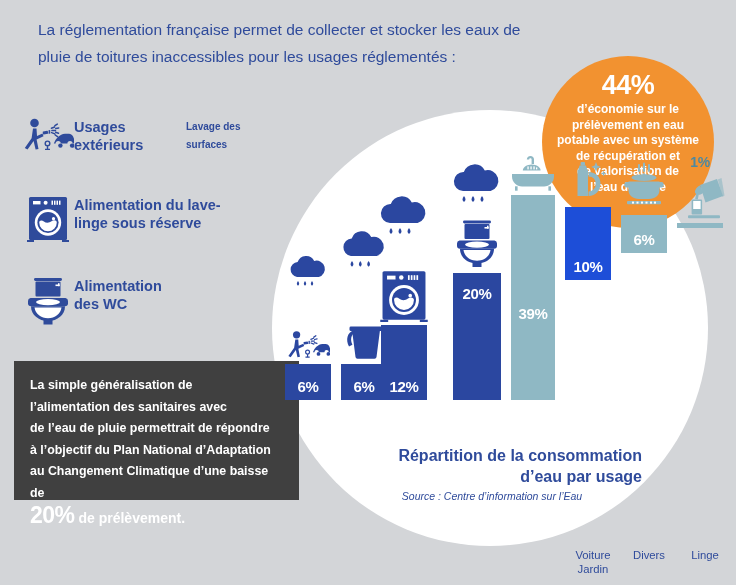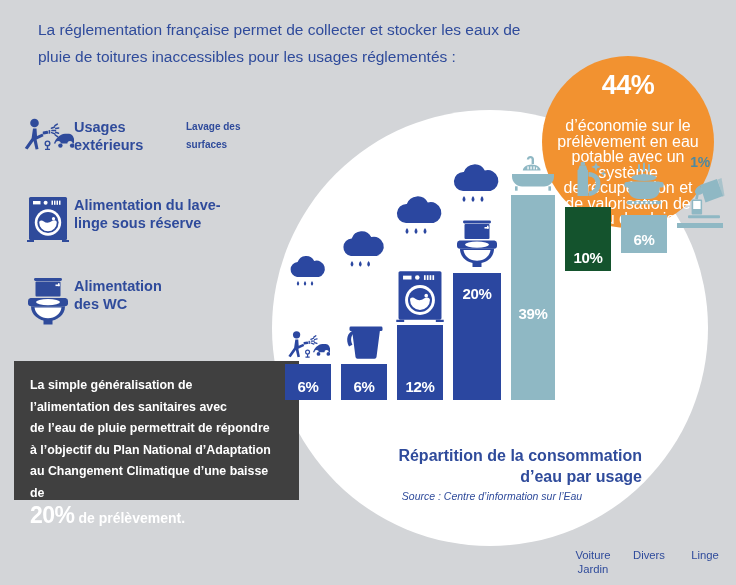--- a/index.html
+++ b/index.html
@@ -24,21 +24,21 @@
   }
 
   
   #bubble-44{
     position:absolute;left:542px;top:56px;width:172px;height:172px;
     border-radius:50%;background:#f29230;color:#ffffff;
     display:flex;flex-direction:column;align-items:center;justify-content:flex-start;
     padding-top:14px;box-sizing:border-box;text-align:center;
   }
   #bubble-44 .big{font-size:27px;font-weight:bold;letter-spacing:-.5px;line-height:30px;}
-  #bubble-44 .txt{font-size:16px;line-height:15.5px;width:160px;margin-top:18px;}
+  #bubble-44 .txt{font-size:12px;line-height:15.5px;width:160px;margin-top:2px;font-weight:bold;}
 
   
   .legend-row{position:absolute;display:flex;align-items:flex-start;}
   .legend-icon{width:52px;flex:0 0 52px;display:flex;justify-content:center;}
   .legend-text{color:#2f4b9b;font-weight:bold;font-size:14.5px;line-height:18px;}
   #legend-1{left:22px;top:118px;justify-content:center;}
   #legend-2{left:22px;top:196px;}
   #legend-3{left:22px;top:277px;}
   #legend-1b{position:absolute;left:186px;top:118px;color:#2f4b9b;font-weight:bold;font-size:10px;line-height:18px;}
 
@@ -243,21 +243,21 @@
           </svg>
       </div>
       <div class="bar" style="height:38px;background:#2b47a0;">
         <span class="val">6%</span>
       </div>
     </div>
     <div class="bar-label lbl-dark" style="left:341px;width:46px;">
       <div>Divers</div>
     </div>
 
-    <div class="bar-col" style="left:112px;width:46px;height:246px;justify-content:flex-end;">
+    <div class="bar-col" style="left:96px;width:46px;height:246px;justify-content:flex-end;">
       <div class="cloud-wrap" style="height:92px;align-items:flex-end;padding-bottom:6px;">
         <svg width="56" height="50" viewBox="0 0 56 50">
             <g fill="#2b47a0">
           <path d="M14 30 a9.5 9.5 0 0 1 .8 -19 a11.5 11.5 0 0 1 21 -1.5 a9.2 9.2 0 0 1 5.8 20.5 Z"></path>
           <path d="M15 35 c2 2.5 2 4.6 0 6.1 c-2 -1.5 -2 -3.6 0 -6.1 Z"></path>
           <path d="M24 35 c2 2.5 2 4.6 0 6.1 c-2 -1.5 -2 -3.6 0 -6.1 Z"></path>
           <path d="M33 35 c2 2.5 2 4.6 0 6.1 c-2 -1.5 -2 -3.6 0 -6.1 Z"></path>
         </g>
           </svg>
       </div>
@@ -350,21 +350,21 @@
             <g fill="#8fb8c4">
           <path d="M13.5 14 L24 14 L24 40 L13.5 40 Z"></path>
           <path d="M15.5 9.5 L22 9.5 L23.4 14 L14.1 14 Z"></path>
           <rect x="16.6" y="6" width="4.4" height="3.8" rx="1"></rect>
           <path d="M24.5 16 C32 16 36.5 21 36.5 27.5 C36.5 34 32 40 24.5 40 L24.5 35.5 C29 35.5 31.8 32 31.8 27.8 C31.8 23.6 29 20.4 24.5 20.4 Z"></path>
           <path d="M32 6 l1.3 3.6 l3.6 1.3 l-3.6 1.3 l-1.3 3.6 l-1.3 -3.6 l-3.6 -1.3 l3.6 -1.3 Z"></path>
           <path d="M39.5 14.5 l.8 2.2 l2.2 .8 l-2.2 .8 l-.8 2.2 l-.8 -2.2 l-2.2 -.8 l2.2 -.8 Z"></path>
         </g>
           </svg>
       </div>
-      <div class="bar" style="height:64px;background:#14532d;text-align:center;">
+      <div class="bar" style="height:73px;background:#1d4ed8;text-align:center;">
         <span class="val">10%</span>
       </div>
     </div>
 
     <div class="bar-col" style="left:336px;width:46px;height:246px;">
       <div class="bar-icon" style="height:58px;">
         <svg width="50" height="50" viewBox="0 0 50 50">
             <g fill="#8fb8c4">
           <rect x="19" y="2" width="2" height="8" rx="1"></rect>
           <rect x="24" y="0.5" width="2" height="9.5" rx="1"></rect>

